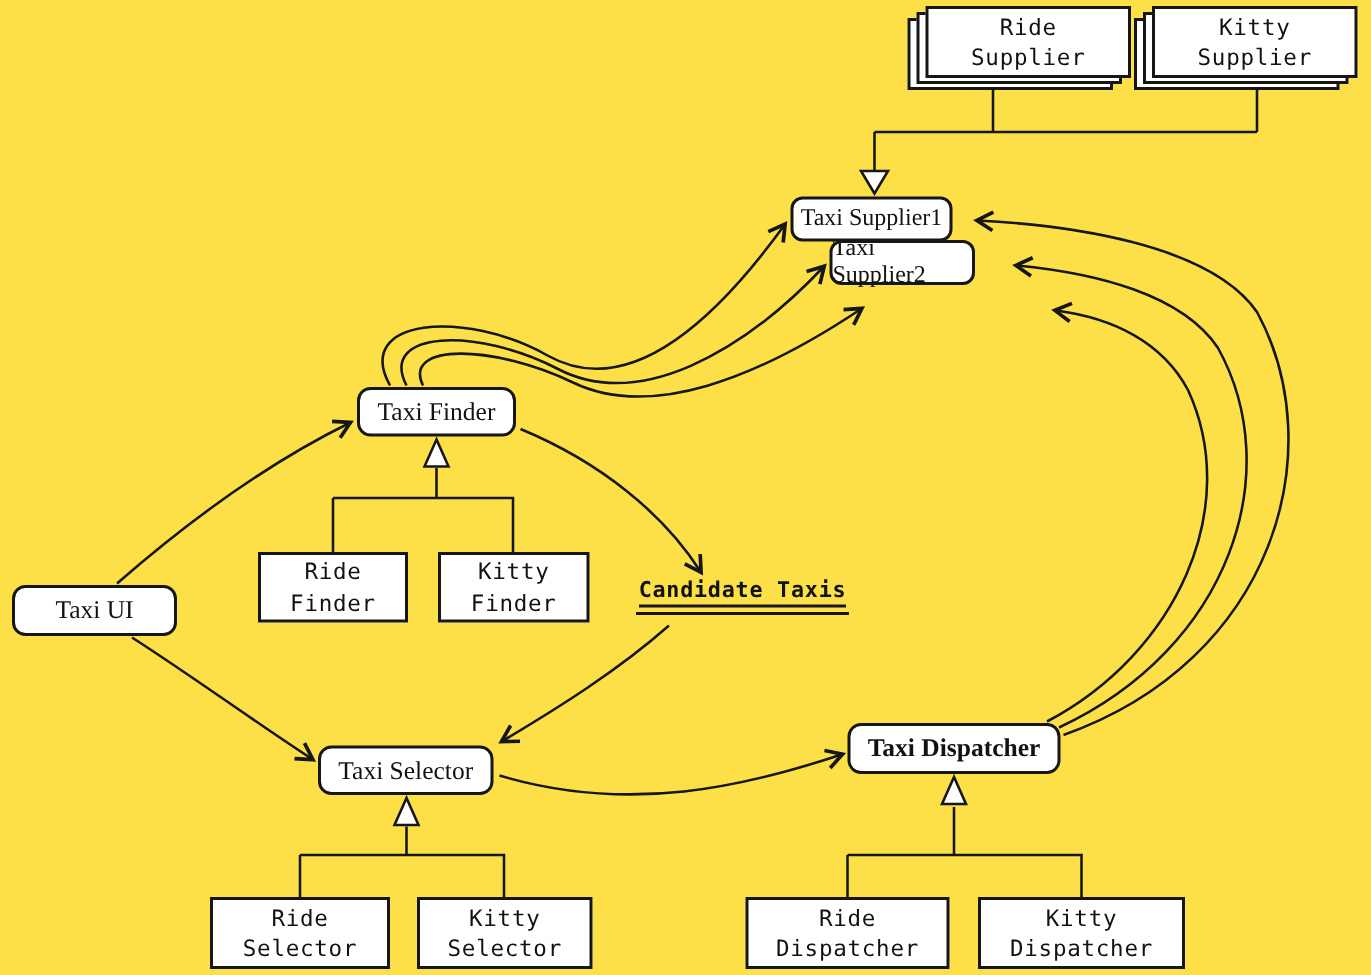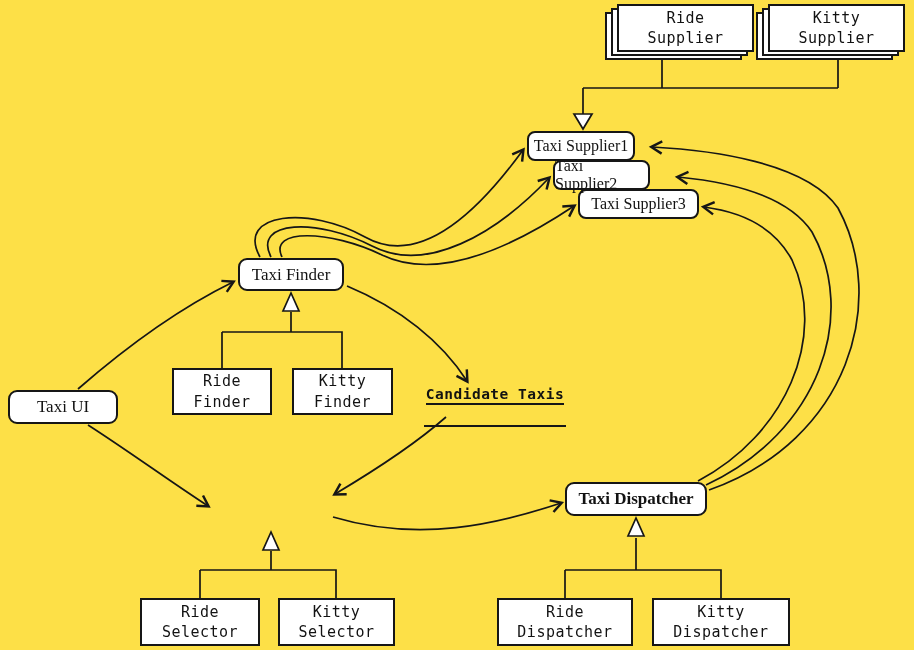--- a/index.html
+++ b/index.html
@@ -53,21 +53,21 @@
     line-height: 1.35;
     text-align: center;
     white-space: pre-line;
     letter-spacing: 0.5px;
   }
   .candidate {
     position: absolute;
     left: 424px; top: 385px; width: 142px;
     z-index: 2;
     text-align: center;
-    padding-bottom: 20px;
+    padding-bottom: 3px;
     border-bottom: 2px solid #161616;
   }
   .candidate-label {
     display: inline-block;
     font-family: "DejaVu Sans Mono", monospace;
     font-weight: bold;
     font-size: 14.5px;
     letter-spacing: 0.5px;
     border-bottom: 2px solid #161616;
     padding-bottom: 1px;
@@ -143,24 +143,24 @@
 
   <div class="stack stack-kitty">
     <div class="sheet back2"></div>
     <div class="sheet back1"></div>
     <div class="sheet front">Kitty
 Supplier</div>
   </div>
 
   <div class="node rbox small n-supplier1">Taxi Supplier1</div>
   <div class="node rbox small n-supplier2">Taxi Supplier2</div>
-  <div class="node rbox small n-supplier3">Taxi Supplier3</div>
 
   <div class="node rbox n-taxi-ui">Taxi UI</div>
   <div class="node rbox n-taxi-finder">Taxi Finder</div>
+  <div class="node rbox n-taxi-selector">Taxi Selector</div>
   <div class="node rbox n-taxi-dispatcher">Taxi Dispatcher</div>
 
   <div class="node mbox n-ride-finder">Ride
 Finder</div>
   <div class="node mbox n-kitty-finder">Kitty
 Finder</div>
   <div class="node mbox n-ride-selector">Ride
 Selector</div>
   <div class="node mbox n-kitty-selector">Kitty
 Selector</div>

